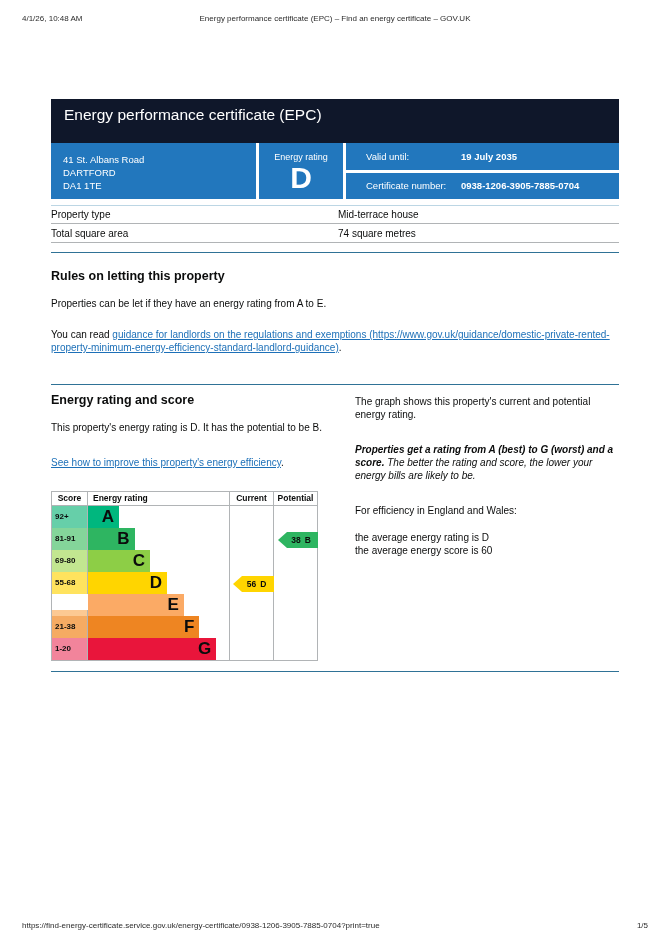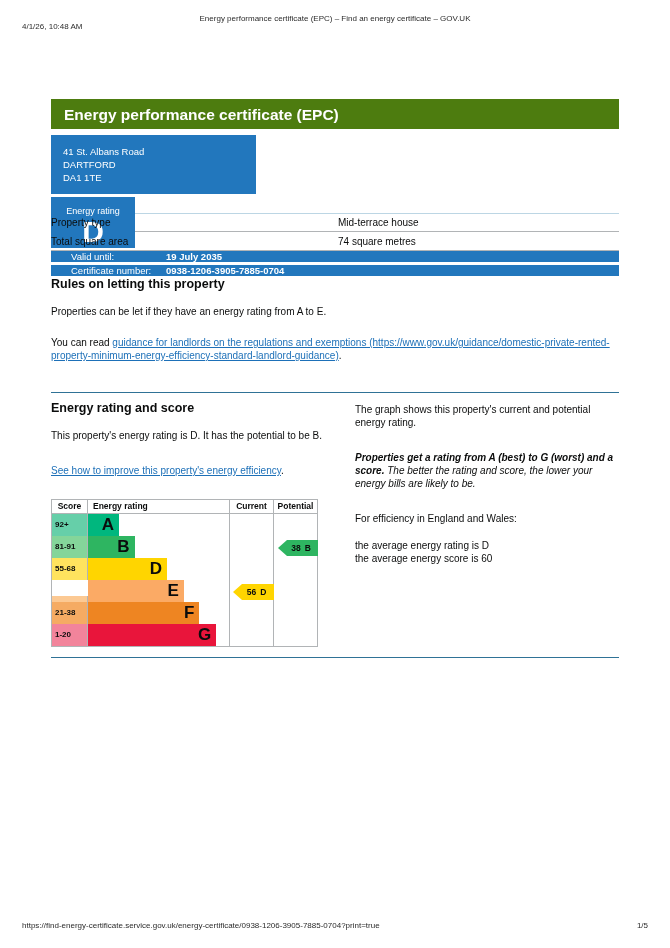--- a/index.html
+++ b/index.html
@@ -1,32 +1,32 @@
 <!DOCTYPE html>
 <html><head>
 <meta charset="utf-8">
 <style>
   * { margin:0; padding:0; box-sizing:border-box; }
   html,body { width:670px; height:948px; background:#ffffff; font-family:"Liberation Sans", sans-serif; color:#0b0c0c; }
   .page { position:relative; width:670px; height:948px; overflow:hidden; background:#fff; }
 
   
   .meta-bar { position:absolute; top:14px; left:0; width:670px; height:12px; font-size:8px; color:#2b2b2b; }
-  .meta-date { position:absolute; left:22px; top:8px; }
+  .meta-date { position:absolute; left:22px; top:0; }
   .meta-title { position:absolute; left:0; width:100%; text-align:center; top:0; }
   .print-footer { position:absolute; top:921px; left:0; width:670px; font-size:8px; color:#2b2b2b; }
   .footer-url { position:absolute; left:22px; top:0; }
   .footer-page { position:absolute; right:22px; top:0; }
 
   .content { position:absolute; left:51px; top:99px; width:568px; }
 
-  .banner { background:#4d7c0f; color:#ffffff; height:30px; line-height:32px; padding-left:13px; font-size:15.5px; font-weight:bold; }
-
-  
-  .epc-box { display:flex; gap:3px; margin-top:6px; height:72px;flex-direction:column; }
+  .banner { background:#0f172a; color:#ffffff; height:44px; line-height:32px; padding-left:13px; font-size:15.5px; font-weight:normal; }
+
+  
+  .epc-box { display:flex; gap:3px; height:56px; }
   .epc-box .cell { background:#2277bd; color:#ffffff; }
   .addr-cell { width:205px; padding:10px 12px; font-size:9.5px; line-height:13px; }
   .rating-cell-box { width:84px; text-align:center; padding-top:9px; }
   .rating-cell-box .rating-label { font-size:9px; display:block; }
   .rating-cell-box .rating-letter { font-size:30px; font-weight:bold; line-height:32px; display:block; }
   .detail-col { flex:1; display:flex; flex-direction:column; gap:3px; background:transparent !important; }
   .detail-row { flex:1; background:#2277bd; color:#fff; display:flex; align-items:center; padding-left:20px; font-size:9.5px; }
   .detail-label { width:95px; }
   .detail-value { font-weight:bold; }
 
@@ -155,20 +155,28 @@
           </div>
           <div class="band-row">
             <span class="score-cell" style="background: rgb(132, 213, 154);">81-91</span>
             <span class="bar-cell">
                 <span class="band-bar" style="background: rgb(46, 181, 97); width: 33%;">B</span>
               </span>
             <span class="cur-cell"></span>
               <span class="pot-cell"></span>
           </div>
           <div class="band-row">
+            <span class="score-cell" style="background: rgb(194, 230, 144);">69-80</span>
+            <span class="bar-cell">
+                <span class="band-bar" style="background: rgb(141, 206, 70); width: 44%;">C</span>
+              </span>
+            <span class="cur-cell"></span>
+              <span class="pot-cell"></span>
+          </div>
+          <div class="band-row">
             <span class="score-cell" style="background: rgb(255, 227, 94);">55-68</span>
             <span class="bar-cell">
                 <span class="band-bar" style="background: rgb(255, 213, 0); width: 56%;">D</span>
               </span>
             <span class="cur-cell"></span>
               <span class="pot-cell"></span>
           </div>
           <div class="band-row">
             <span class="score-cell" style="background: rgb(252, 201, 147); margin-top: 16px;">39-54</span>
             <span class="bar-cell">

